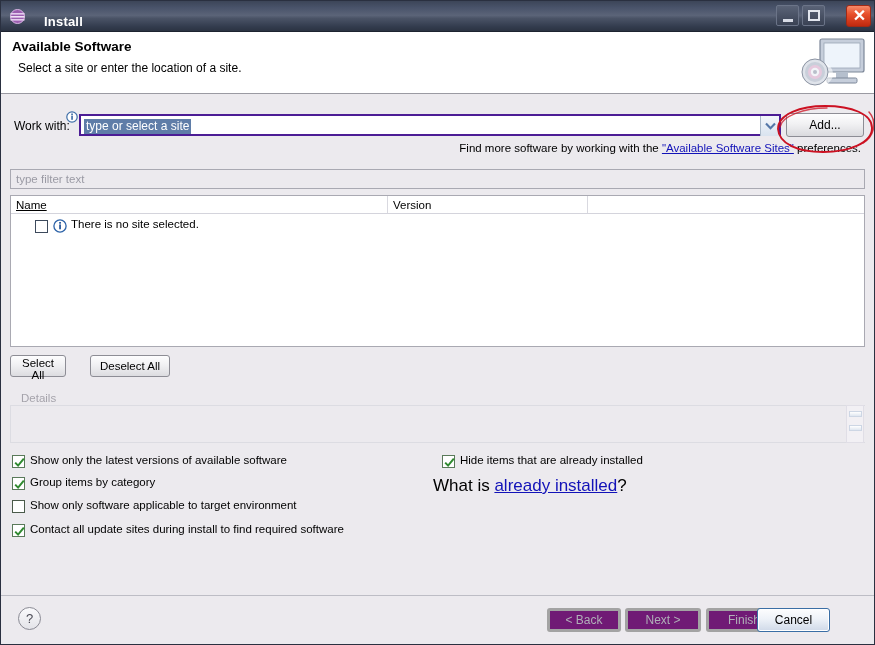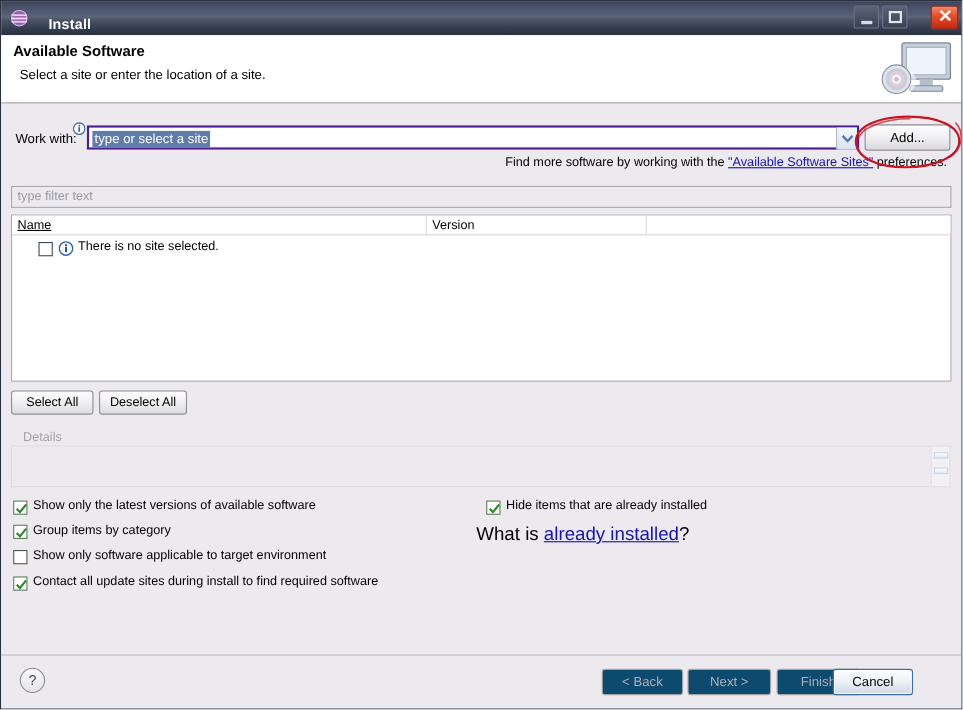--- a/index.html
+++ b/index.html
@@ -206,21 +206,21 @@
 
   
   .sbtn {
     position: absolute; top: 354px; height: 22px;
     font-size: 11.5px; color: #000;
     background: linear-gradient(to bottom, #fdfdfe 0%, #f1f1f3 45%, #dcdce0 100%);
     border: 1px solid #8d8d95;
     border-radius: 3px;
     cursor: pointer;
   }
-  #btn-select-all   { left: 9px;  width: 75px; }
+  #btn-select-all   { left: 9px;  width: 56px; }
   #btn-deselect-all { left: 89px; width: 80px; }
 
   
   #details-group {
     position: absolute; left: 9px; top: 404px;
     width: 855px; height: 38px;
     border: 1px solid #dcdce2;
     border-right: none;
     background: #eceaee;
   }
@@ -292,22 +292,22 @@
     font-size: 13px; color: #4a4a54;
   }
   .nbtn {
     position: absolute; top: 607px; height: 24px;
     font-size: 12px;
     border-radius: 3px;
     cursor: pointer;
   }
   .nbtn.disabled {
     color: #b0b0b8;
-    background: #0c4a6e;
-    border: 1px solid #a3a3a3;
+    background: #701a75;
+    border: 3px solid #a3a3a3;
     cursor: default;
   }
   .nbtn.primary {
     color: #000;
     background: linear-gradient(to bottom, #fdfdfe 0%, #eef2f8 45%, #cfd9e8 100%);
     border: 1px solid #3a6ea5;
     box-shadow: inset 0 0 0 1px #ffffff;
   }
   #btn-back   { left: 546px; width: 74px; }
   #btn-next   { left: 624px; width: 76px; }

